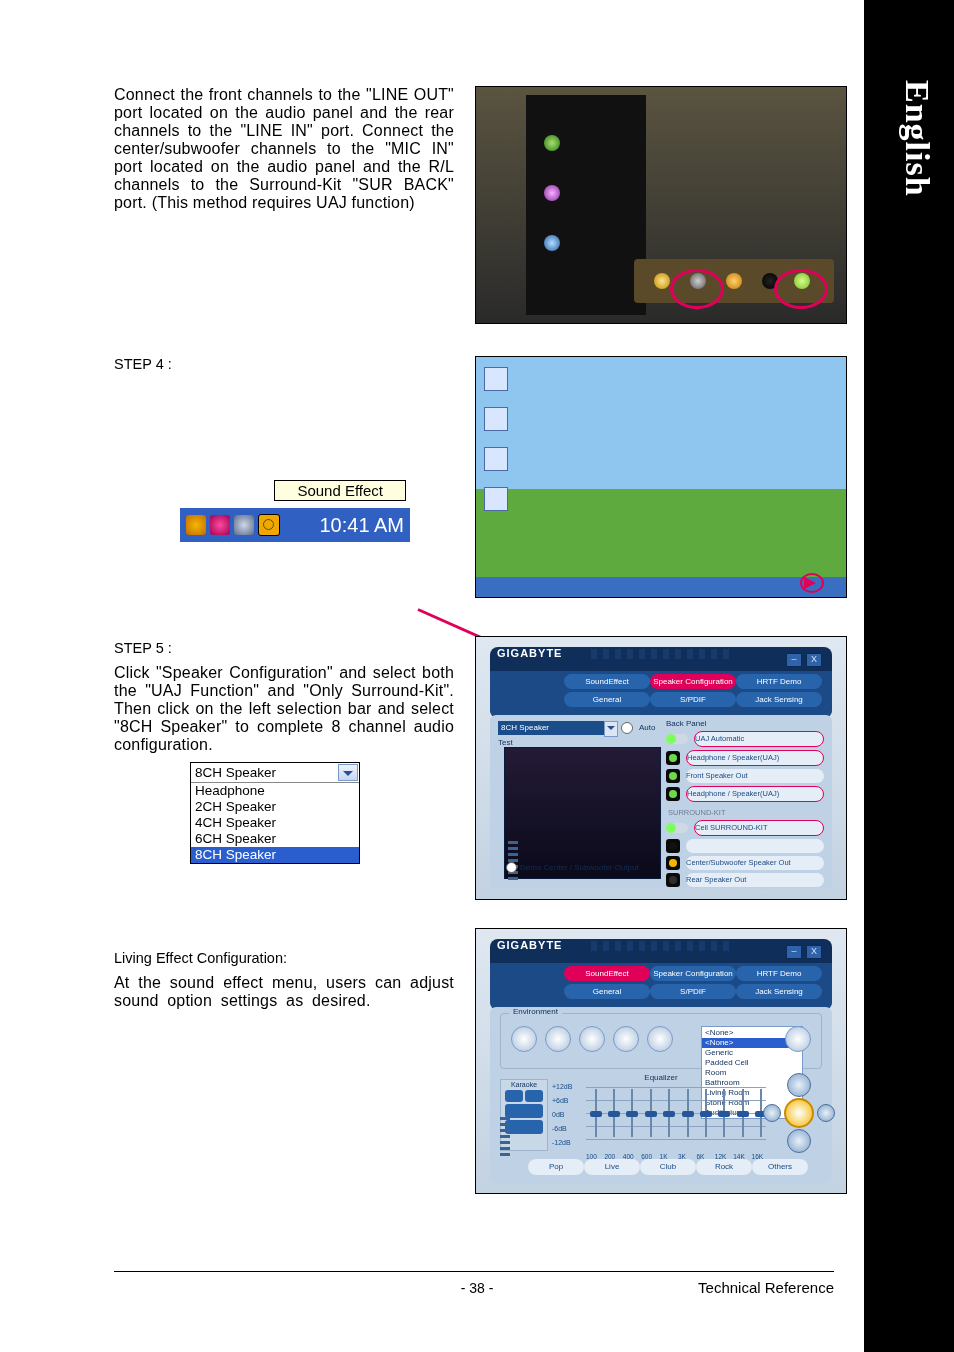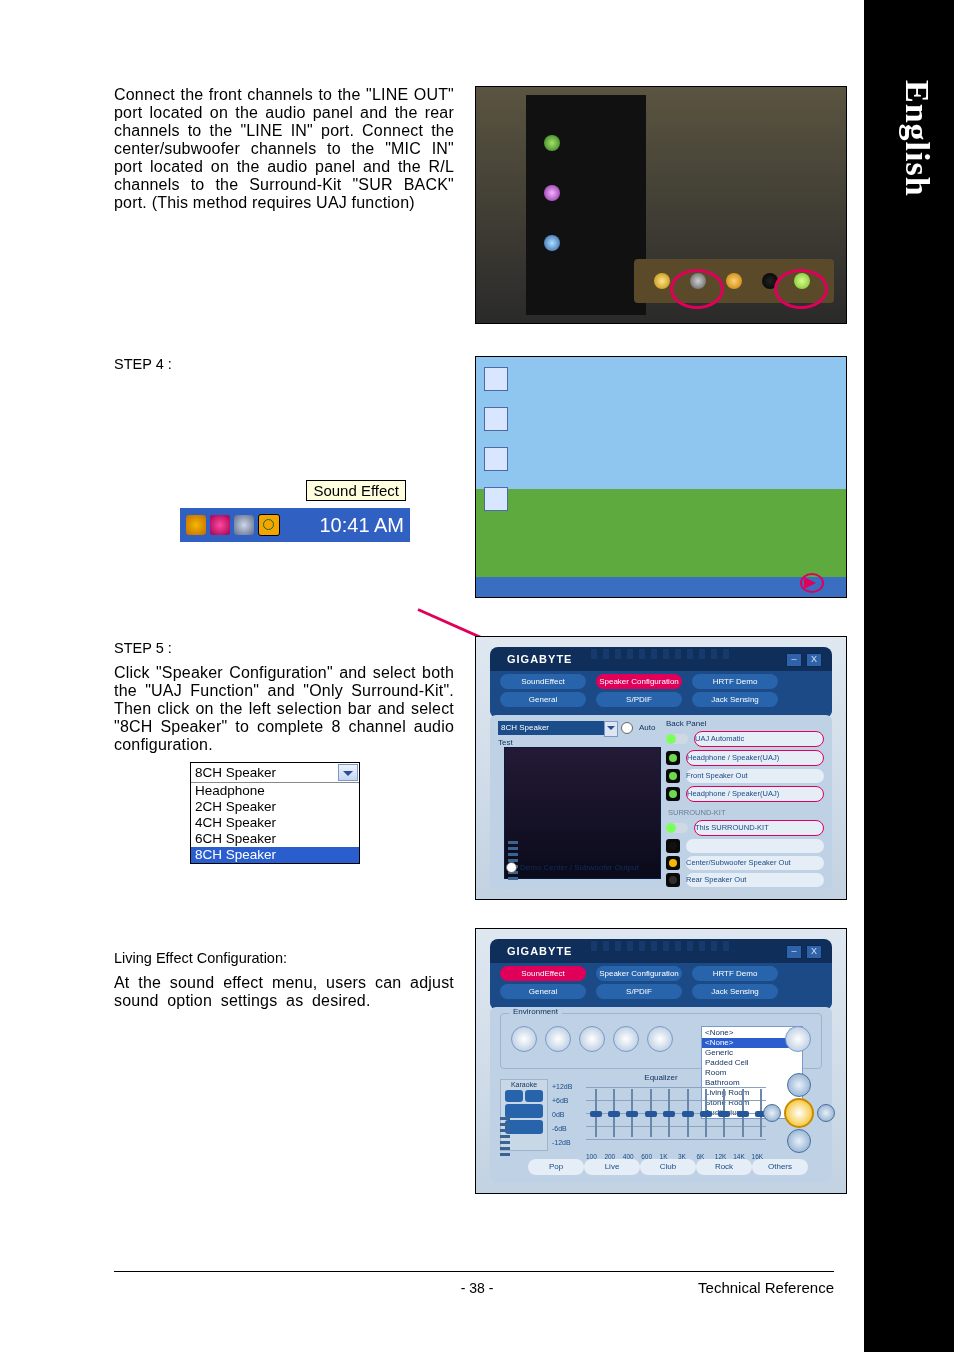--- a/index.html
+++ b/index.html
@@ -85,21 +85,21 @@
     position: absolute;
     left: 180px;
     top: 480px;
     width: 230px;
     height: 62px;
     background:#fff;
   }
   .tray-popup .tooltip {
     position:absolute; right:4px; top:0;
     background:#ffffe0; border:1px solid #000;
-    font-size:15px; padding:1px 6px;
+    font-size:15px; padding:1px 22px;
   }
   .tray-popup .bar {
     position:absolute; left:0; bottom:0; right:0; height:34px;
     background:#2f60c2; display:flex; align-items:center;
     padding:0 6px; box-sizing:border-box; color:#fff; font-size:20px;
   }
   .tray-popup .ic { width:20px; height:20px; margin-right:4px; border-radius:3px; }
   .inline-icon {
     display:inline-block; width:18px; height:14px; vertical-align:middle;
     background:#f3a600; border:1px solid #000; position:relative; border-radius:2px;
@@ -131,33 +131,33 @@
   .dropdown .opt.sel-hl{ background:#2a5ecf; color:#fff; }
   
   .appwin {
     position:absolute; inset:0;
     background:linear-gradient(#dfe8f1,#c3d2e1);
     font-size:9px; color:#fff;
   }
   .appwin .topbar{
     position:absolute; left:14px; right:14px; top:10px; height:24px;
     background:#0f2e5a; border-radius:8px 8px 0 0;
-    display:flex; align-items:center; padding:0 17px;
+    display:flex; align-items:flex-start; padding:0 7px;
   }
   .appwin .logo{ font-weight:bold; font-size:11px; letter-spacing:1px; }
   .appwin .ribs{
     position:absolute; left:50%; top:2px; width:140px; height:10px; transform:translateX(-50%);
     background:repeating-linear-gradient(90deg,#163a6c 0 6px,#0f2e5a 6px 12px);
   }
   .appwin .winbtns{ position:absolute; right:10px; top:6px; display:flex; gap:4px; }
   .appwin .winbtn{ width:14px; height:12px; background:#2f62a8; border:1px solid #0a2a55; font-size:9px; line-height:10px; text-align:center; color:#cfe0f5;}
   .appwin .tabs{
     position:absolute; left:14px; right:14px; top:34px; height:40px;
     background:#1b4a86; display:flex; flex-wrap:wrap; align-content:flex-start;
-    gap:3px 10px; padding:3px 10px; border-radius:0 0 6px 6px;
+    gap:3px 0; padding:3px 10px; border-radius:0 0 6px 6px;justify-content:flex-end;
   }
   .appwin .tab{
     width:86px; height:15px; background:#2864ac; border-radius:8px;
     text-align:center; line-height:15px; font-size:8px;
   }
   .appwin .tab.active{ background:#e0005a; }
   .appwin .body{
     position:absolute; left:14px; right:14px; top:78px; bottom:10px;
     background:#bfd2e5; border-radius:6px;
   }
@@ -412,21 +412,21 @@
                   <span style="background: rgb(110, 218, 74);"></span>
                 </div>
                 <div class="pill redbox">Headphone / Speaker(UAJ)</div>
               </div>
             </div>
           <div class="sect-label">SURROUND-KIT</div>
           <div class="jack">
             <div class="toggle">
                 <div class="knob"></div>
               </div>
-            <div class="pill redbox" style="flex:1;">This SURROUND-KIT</div>
+            <div class="pill redbox" style="flex:1;">Cell SURROUND-KIT</div>
           </div>
           <div id="jacks3b">
               <div class="jack">
                 <div class="dot">
                   <span style="background: rgb(17, 17, 17);"></span>
                 </div>
                 <div class="pill"></div>
               </div>
               <div class="jack">
                 <div class="dot">

